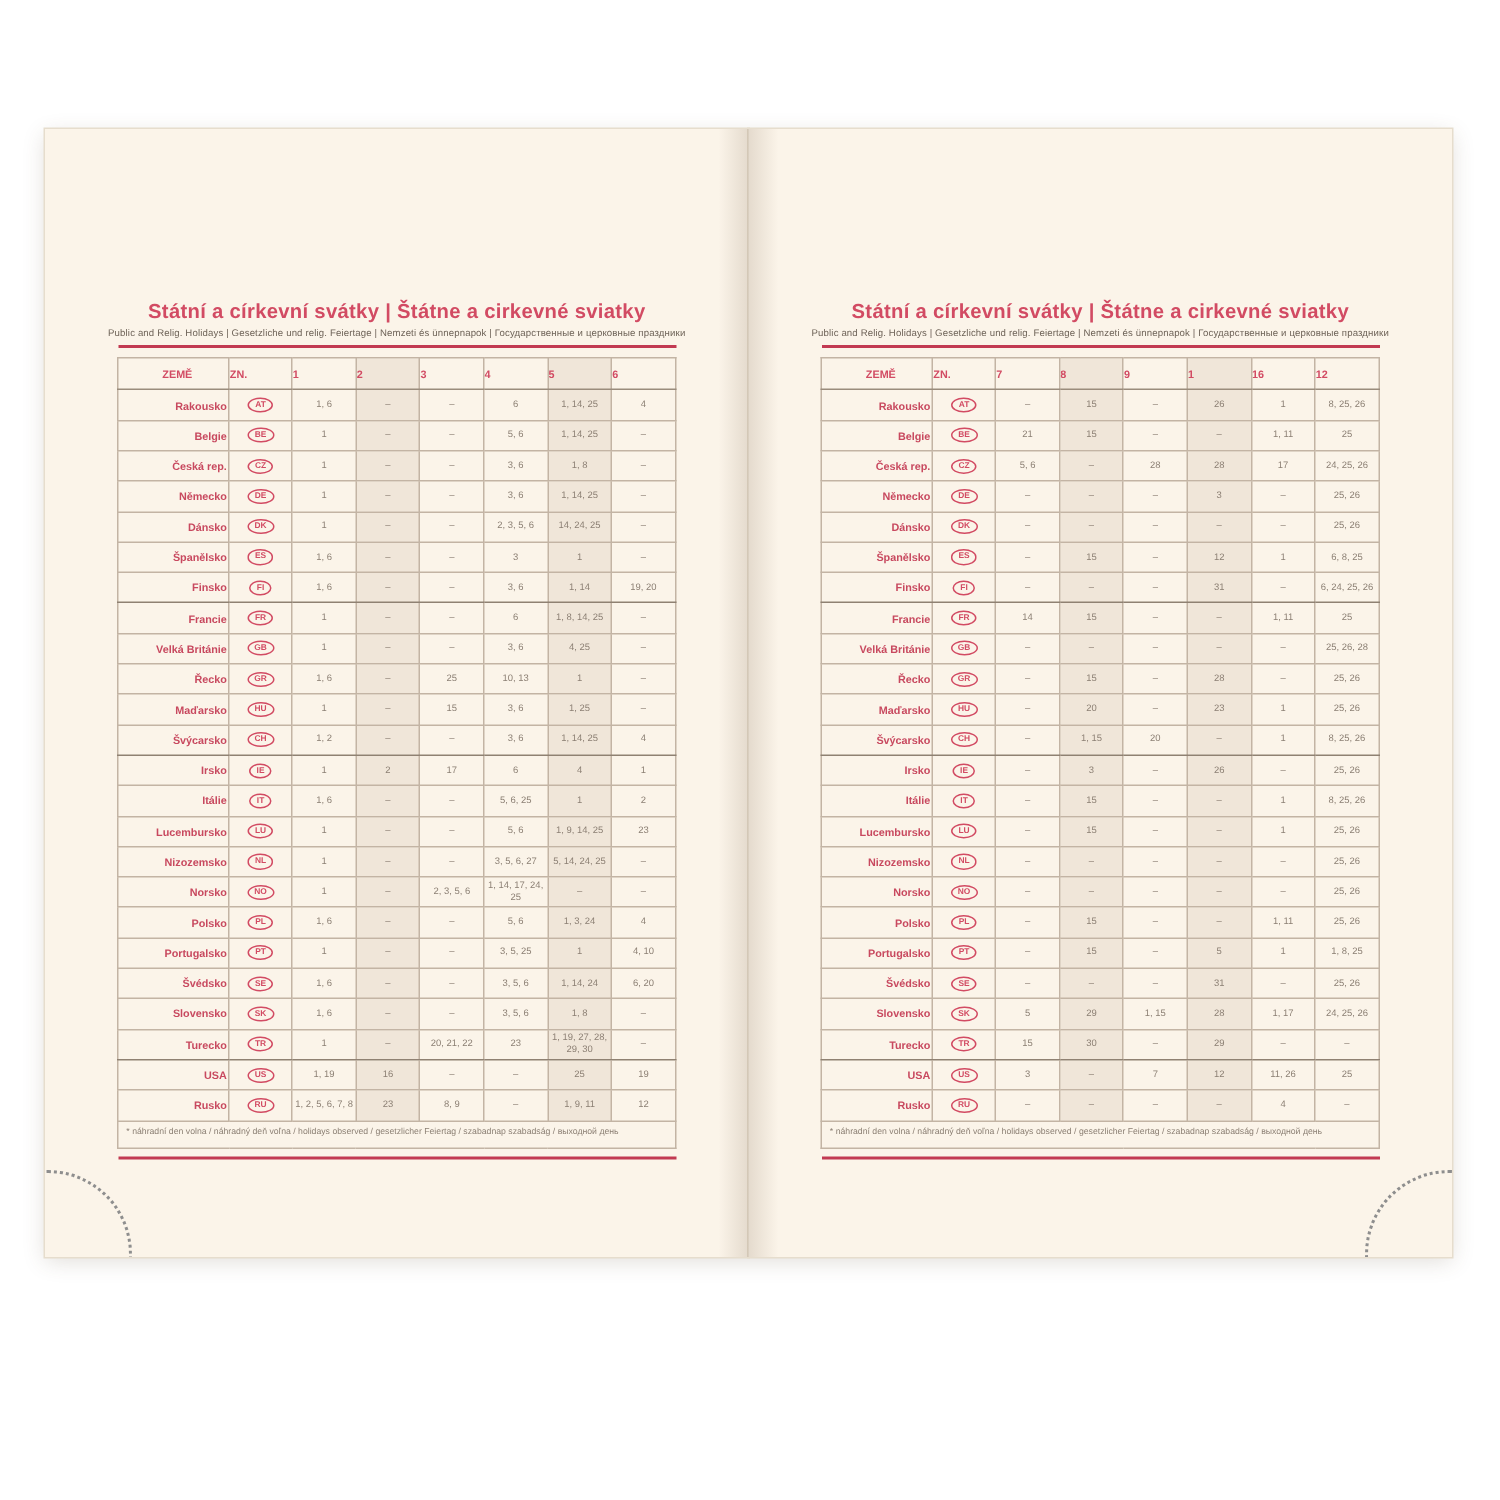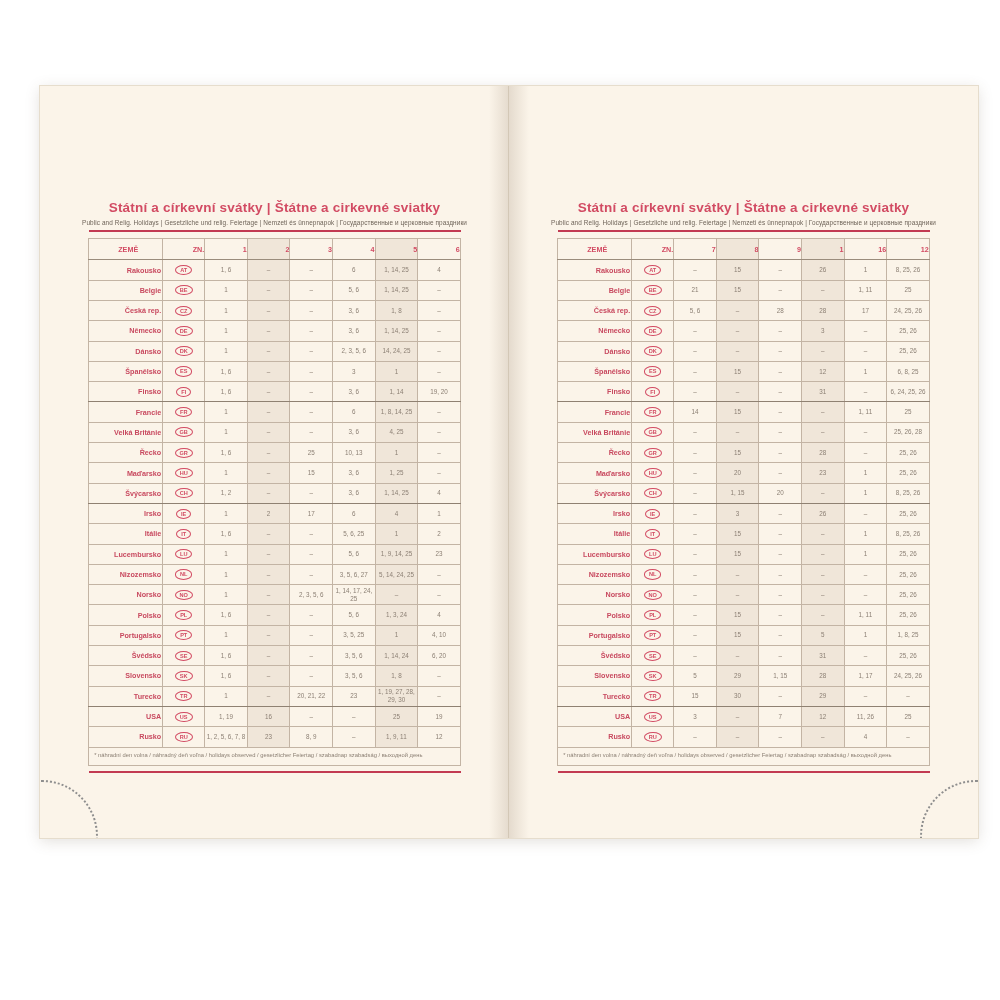--- a/index.html
+++ b/index.html
@@ -1,36 +1,36 @@
 <!DOCTYPE html>
 <html><head>
 <meta charset="utf-8">
 <style>
   html,body{margin:0;padding:0;}
   .canvas{position:relative;width:1000px;height:1000px;background:#ffffff;overflow:hidden;
           font-family:"Liberation Sans", sans-serif;}
-  .spread{position:absolute;left:40px;top:86px;width:938px;height:752px;
+  .spread{position:absolute;left:30px;top:86px;width:938px;height:752px;
           box-shadow:0 3px 14px rgba(90,70,50,0.18);}
   .page{position:absolute;top:0;width:469px;height:752px;background:#fbf4e9;overflow:hidden;
         outline:1px solid #e6ddcd;}
   .page.left{left:0;}
   .page.right{left:469px;}
   .spine{position:absolute;left:449px;top:0;width:40px;height:752px;pointer-events:none;
          background:linear-gradient(to right, rgba(110,85,60,0) 0%, rgba(110,85,60,0.16) 50%, rgba(110,85,60,0) 100%);
          z-index:5;}
   .page-title{margin-top:114px;text-align:center;color:#d24b63;font-weight:bold;font-size:13.5px;letter-spacing:0.2px;}
   .page-subtitle{margin-top:4px;text-align:center;color:#6e6358;font-size:6.4px;letter-spacing:0.1px;}
   .rule-red{width:372px;height:2.4px;background:#c23a52;margin:4px auto 0 auto;}
   .rule-red.bottom{margin-top:5px;}
   table.holiday-table{width:372px;margin:6px auto 0 auto;border-collapse:collapse;table-layout:fixed;}
   .holiday-table col.c-country{width:74px;}
   .holiday-table col.c-code{width:42px;}
   .holiday-table col.c-month{width:42.6px;}
   .holiday-table th,.holiday-table td{border:1px solid #c3b4a4;overflow:hidden;}
-  .holiday-table th{color:#d24b63;font-size:7.2px;font-weight:bold;height:20px;text-align:right;padding:0;}
+  .holiday-table th{color:#d24b63;font-size:7.2px;font-weight:bold;height:20px;text-align:left;padding:0;}
   .holiday-table th.h-country{text-align:center;padding-left:5px;}
   .holiday-table td{height:19.3px;padding:0 1px;text-align:center;color:#8b7f73;font-size:6.3px;line-height:1.25;}
   .holiday-table td.country{text-align:right;padding-left:5px;color:#c8495f;font-weight:bold;font-size:7.2px;}
   .holiday-table td.code-cell{text-align:center;}
   .oval{display:inline-block;border:1px solid #d24b63;border-radius:50%;color:#d24b63;
         font-size:5.6px;font-weight:bold;padding:1px 4px 1px 4px;line-height:1.1;}
   .shade{background:#f0e6d9;}
   tr.group-end td{border-bottom:1.5px solid #8f8172;}
   .holiday-table thead th{border-bottom:1.2px solid #9a8c7c;}
   tfoot td.footnote{height:13px;text-align:left;font-size:5.8px;color:#8b7f73;padding:2px 5px;font-weight:normal;}

